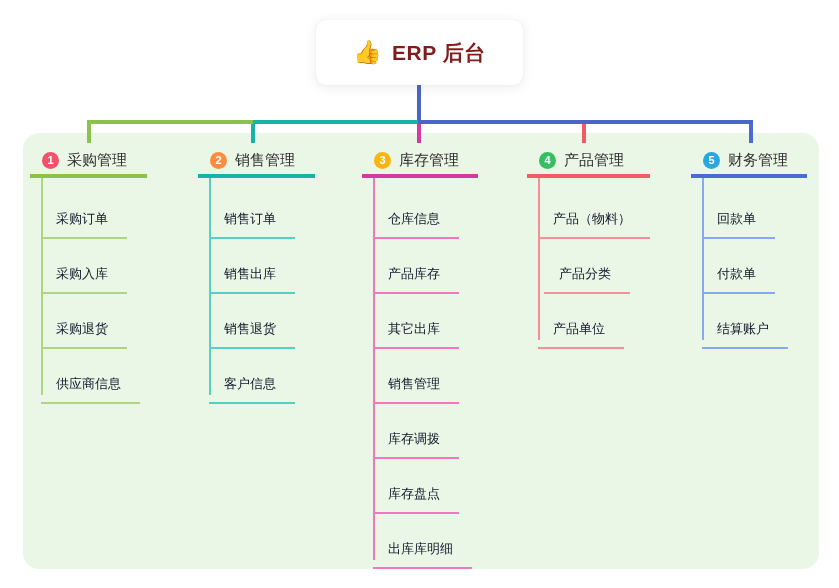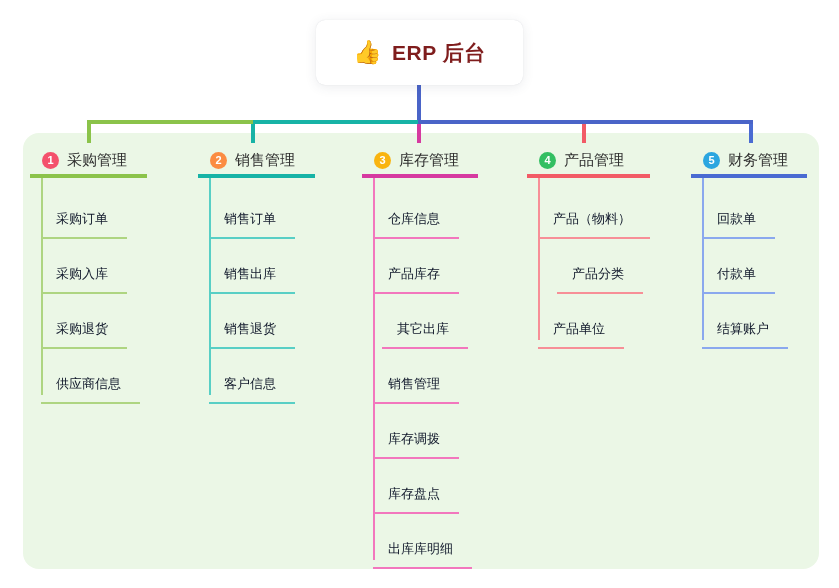--- a/index.html
+++ b/index.html
@@ -124,21 +124,21 @@
         <span class="badge" style="background: rgb(249, 180, 16);">3</span>
         <span class="branch-label">库存管理</span>
       </div>
       <div class="line" style="left: 373px; top: 178px; width: 2px; height: 382px; background: rgb(242, 119, 189);"></div>
       <div class="child-node" style="left: 373px; top: 196px; border-bottom: 2px solid rgb(242, 119, 189); justify-content: center;">
         <span class="child-label">仓库信息</span>
       </div>
       <div class="child-node" style="left: 373px; top: 251px; border-bottom: 2px solid rgb(242, 119, 189);">
         <span class="child-label">产品库存</span>
       </div>
-      <div class="child-node" style="left: 382px; top: 306px; border-bottom: 2px solid rgb(242, 119, 189);">
+      <div class="child-node" style="left: 373px; top: 306px; border-bottom: 2px solid rgb(242, 119, 189);">
         <span class="child-label">其它出库</span>
       </div>
       <div class="child-node" style="left: 373px; top: 361px; border-bottom: 2px solid rgb(242, 119, 189);">
         <span class="child-label">销售管理</span>
       </div>
       <div class="child-node" style="left: 373px; top: 416px; border-bottom: 2px solid rgb(242, 119, 189);">
         <span class="child-label">库存调拨</span>
       </div>
       <div class="child-node" style="left: 373px; top: 471px; border-bottom: 2px solid rgb(242, 119, 189);">
         <span class="child-label">库存盘点</span>
@@ -147,21 +147,21 @@
         <span class="child-label">出库库明细</span>
       </div>
       <div class="branch-header" style="left: 527px; top: 146px; width: 111px; border-bottom: 4px solid rgb(242, 91, 102);">
         <span class="badge" style="background: rgb(51, 191, 98);">4</span>
         <span class="branch-label">产品管理</span>
       </div>
       <div class="line" style="left: 538px; top: 178px; width: 2px; height: 162px; background: rgb(247, 143, 151);"></div>
       <div class="child-node" style="left: 538px; top: 196px; border-bottom: 2px solid rgb(247, 143, 151);">
         <span class="child-label">产品（物料）</span>
       </div>
-      <div class="child-node" style="left: 557px; top: 251px; border-bottom: 2px solid rgb(247, 143, 151);">
+      <div class="child-node" style="left: 544px; top: 251px; border-bottom: 2px solid rgb(247, 143, 151);">
         <span class="child-label">产品分类</span>
       </div>
       <div class="child-node" style="left: 538px; top: 306px; border-bottom: 2px solid rgb(247, 143, 151);">
         <span class="child-label">产品单位</span>
       </div>
       <div class="branch-header" style="left: 691px; top: 146px; width: 104px; border-bottom: 4px solid rgb(74, 107, 210);">
         <span class="badge" style="background: rgb(43, 166, 224);">5</span>
         <span class="branch-label">财务管理</span>
       </div>
       <div class="line" style="left: 702px; top: 178px; width: 2px; height: 162px; background: rgb(138, 168, 238);"></div>

